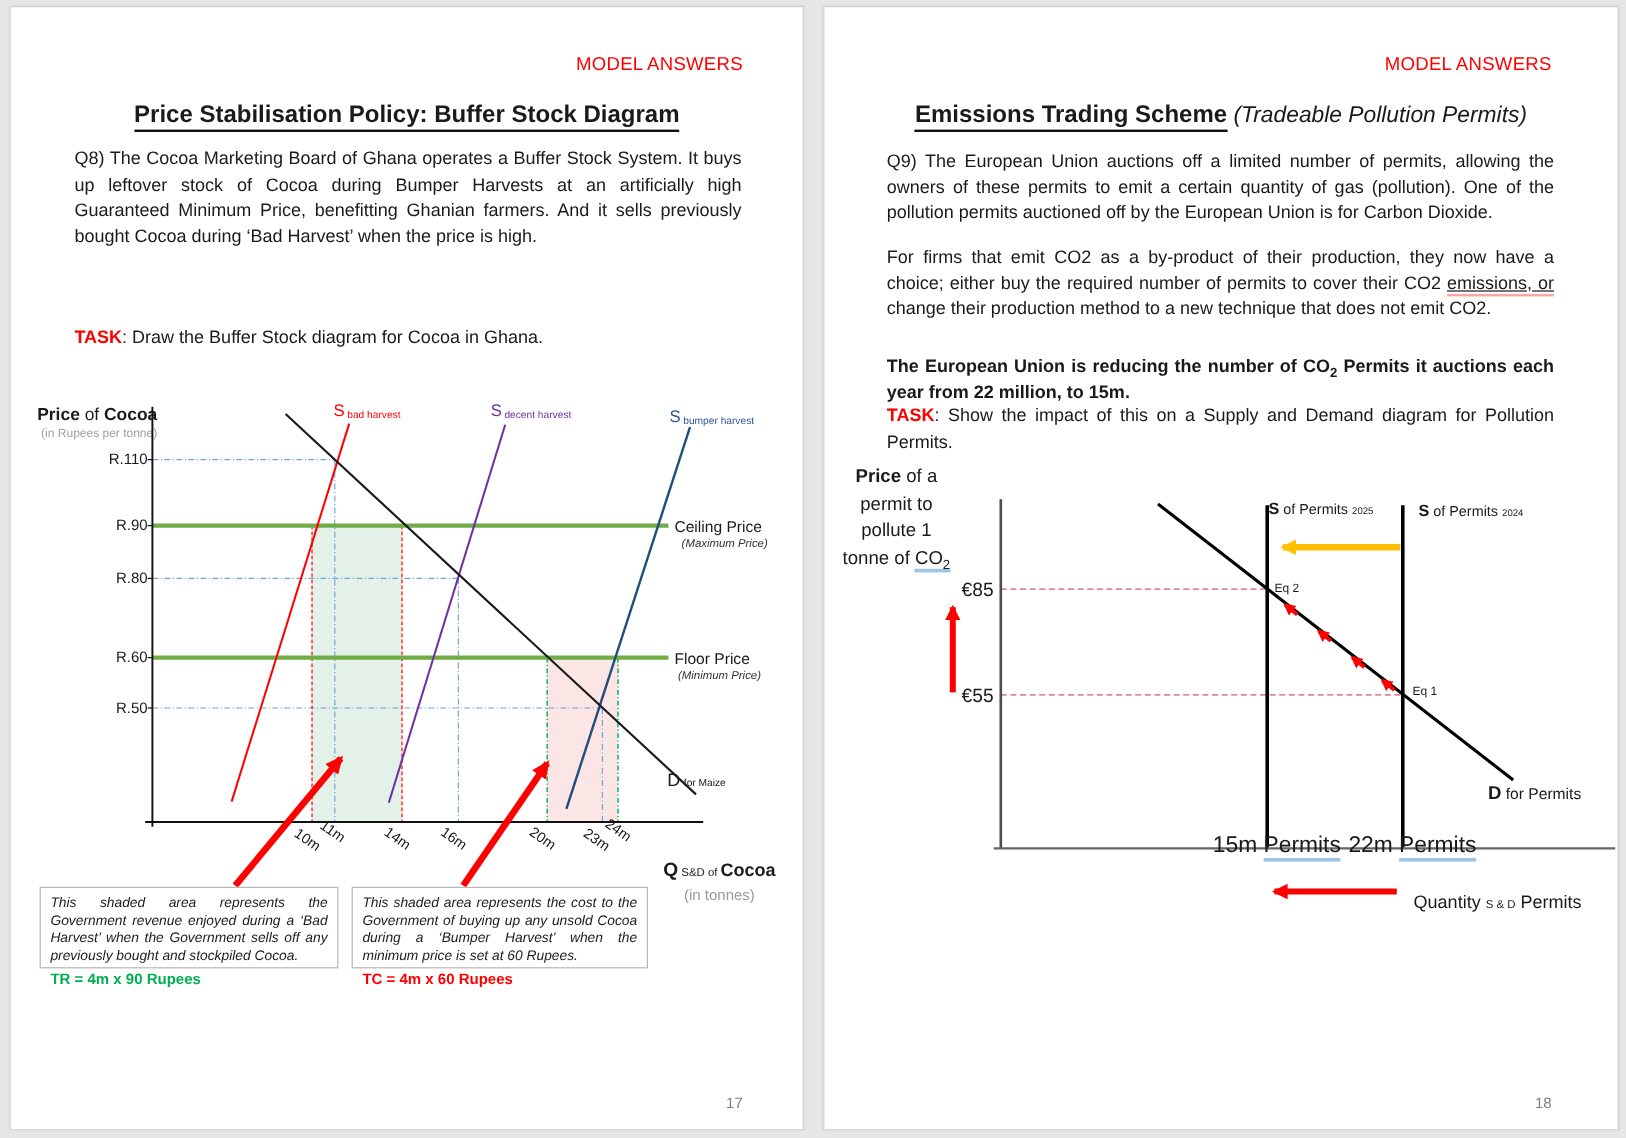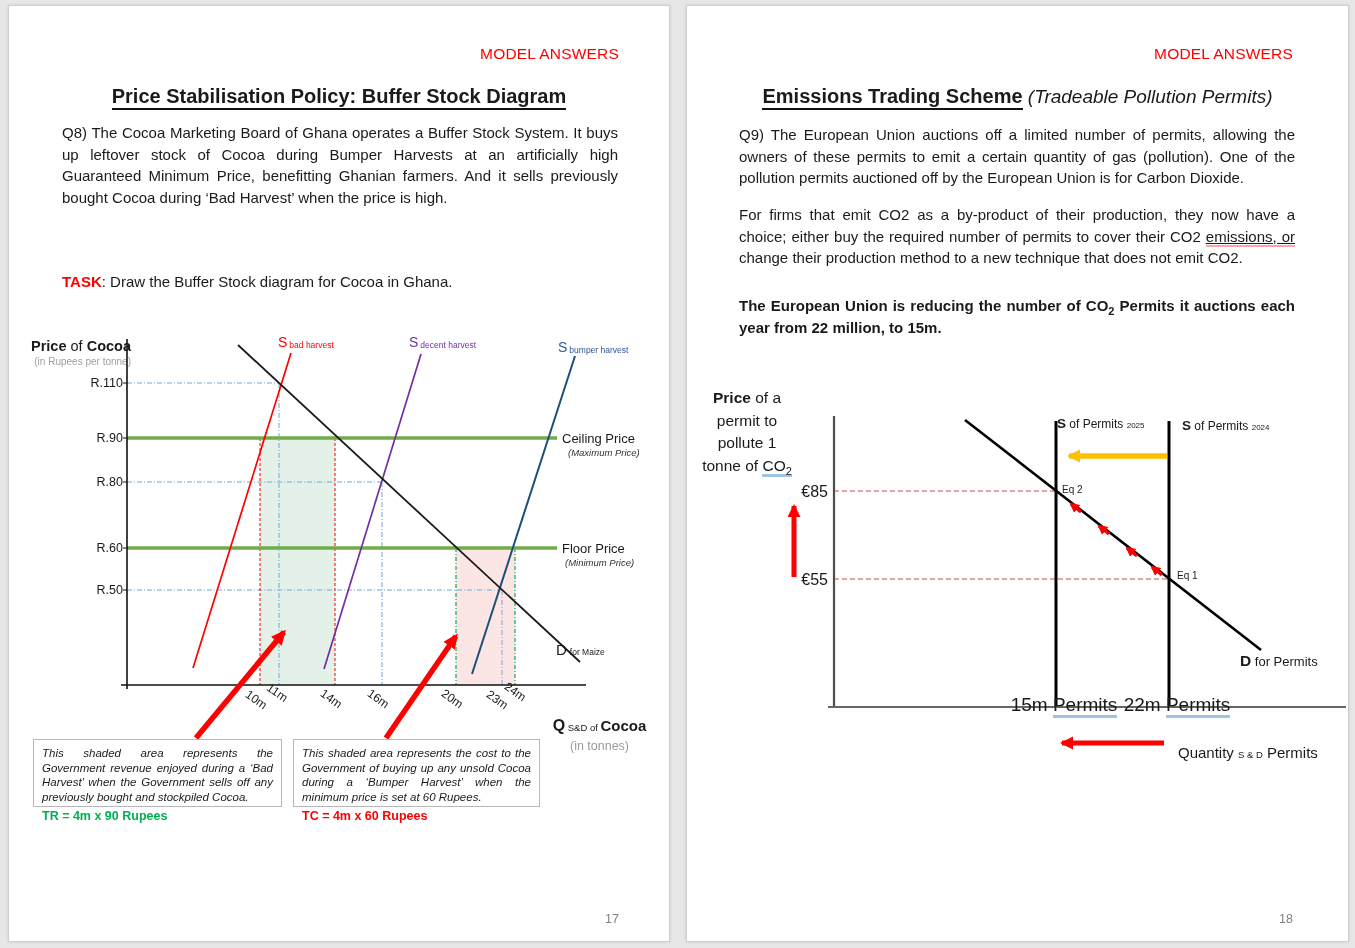--- a/index.html
+++ b/index.html
@@ -155,20 +155,21 @@
 
     <div class="pagenum" style="right:50px;">17</div>
   </div>
 
   <div class="page page-right">
     <div class="ma" style="right:55px;">MODEL ANSWERS</div>
     <div class="title"><span class="u2">Emissions Trading Scheme</span><span class="it"> (Tradeable Pollution Permits)</span></div>
     <div class="para" style="top:118px;left:52px;">Q9) The European Union auctions off a limited number of permits, allowing the owners of these permits to emit a certain quantity of gas (pollution). One of the pollution permits auctioned off by the European Union is for Carbon Dioxide.</div>
     <div class="para" style="top:198px;left:52px;"><span>For firms that emit CO2 as a by-product of their production, they now have a choice; either buy the required number of permits to cover their CO2 </span><span class="u-blue">emissions, or</span><span> change their production method to a new technique that does not emit CO2.</span></div>
     <div class="para bold" style="top:275px;left:52px;margin-top:14px;"><span>The European Union is reducing the number of CO</span><sub class="s2">2</sub><span> Permits it auctions each year from 22 million, to 15m.</span></div>
+    <div class="para" style="top:330px;left:52px;"><span class="tasko">TASK</span><span>: Show the impact of this on a Supply and Demand diagram for Pollution Permits.</span></div>
 
     <div class="price-permit">
       <div><span class="b">Price</span><span> of a</span></div>
       <div>permit to</div>
       <div>pollute 1</div>
       <div><span>tonne of </span><span class="ub"><span>CO</span><sub class="s2">2</sub></span></div>
     </div>
 
     <svg class="diagram" style="left:94px;top:400px;" width="570" height="370" viewBox="0 0 570 370">
       <defs>

